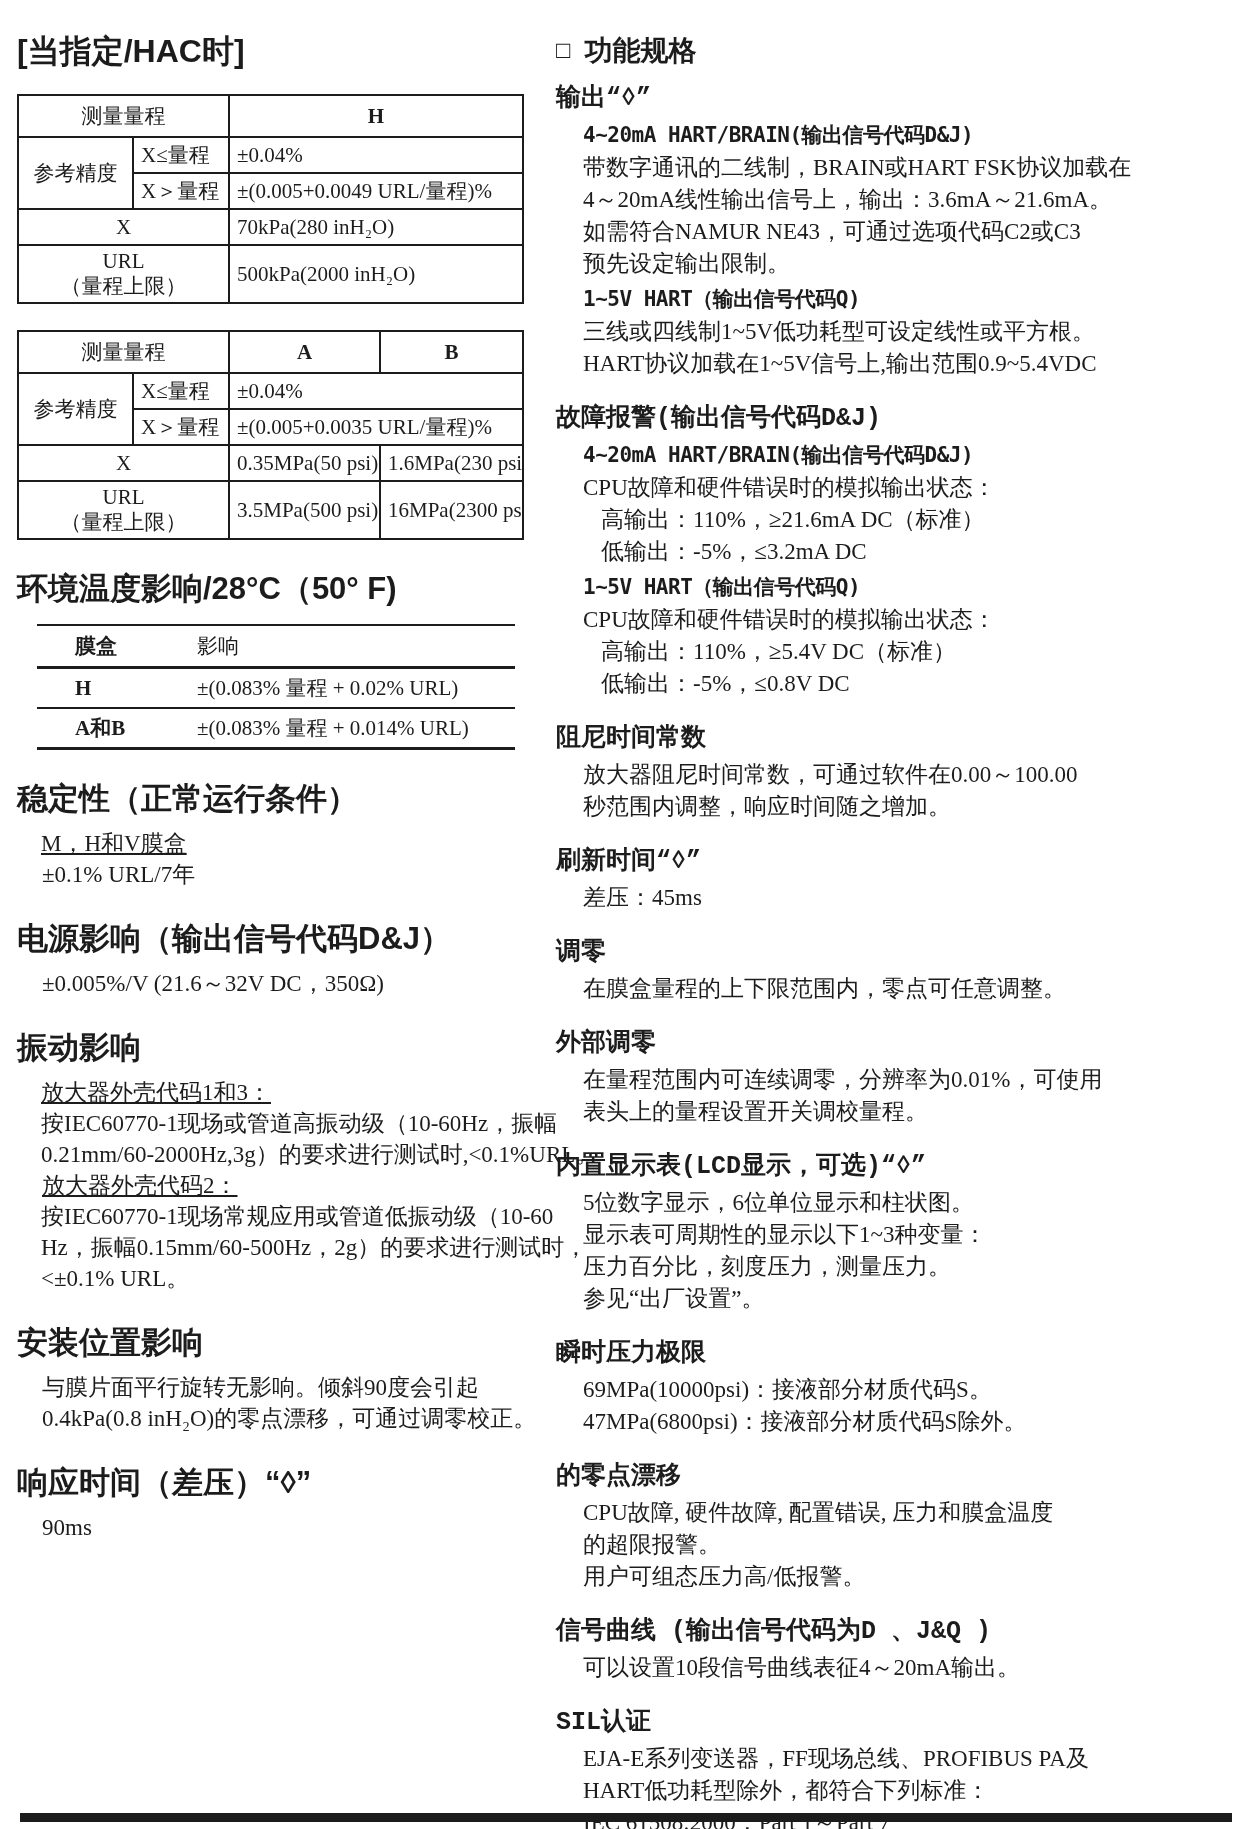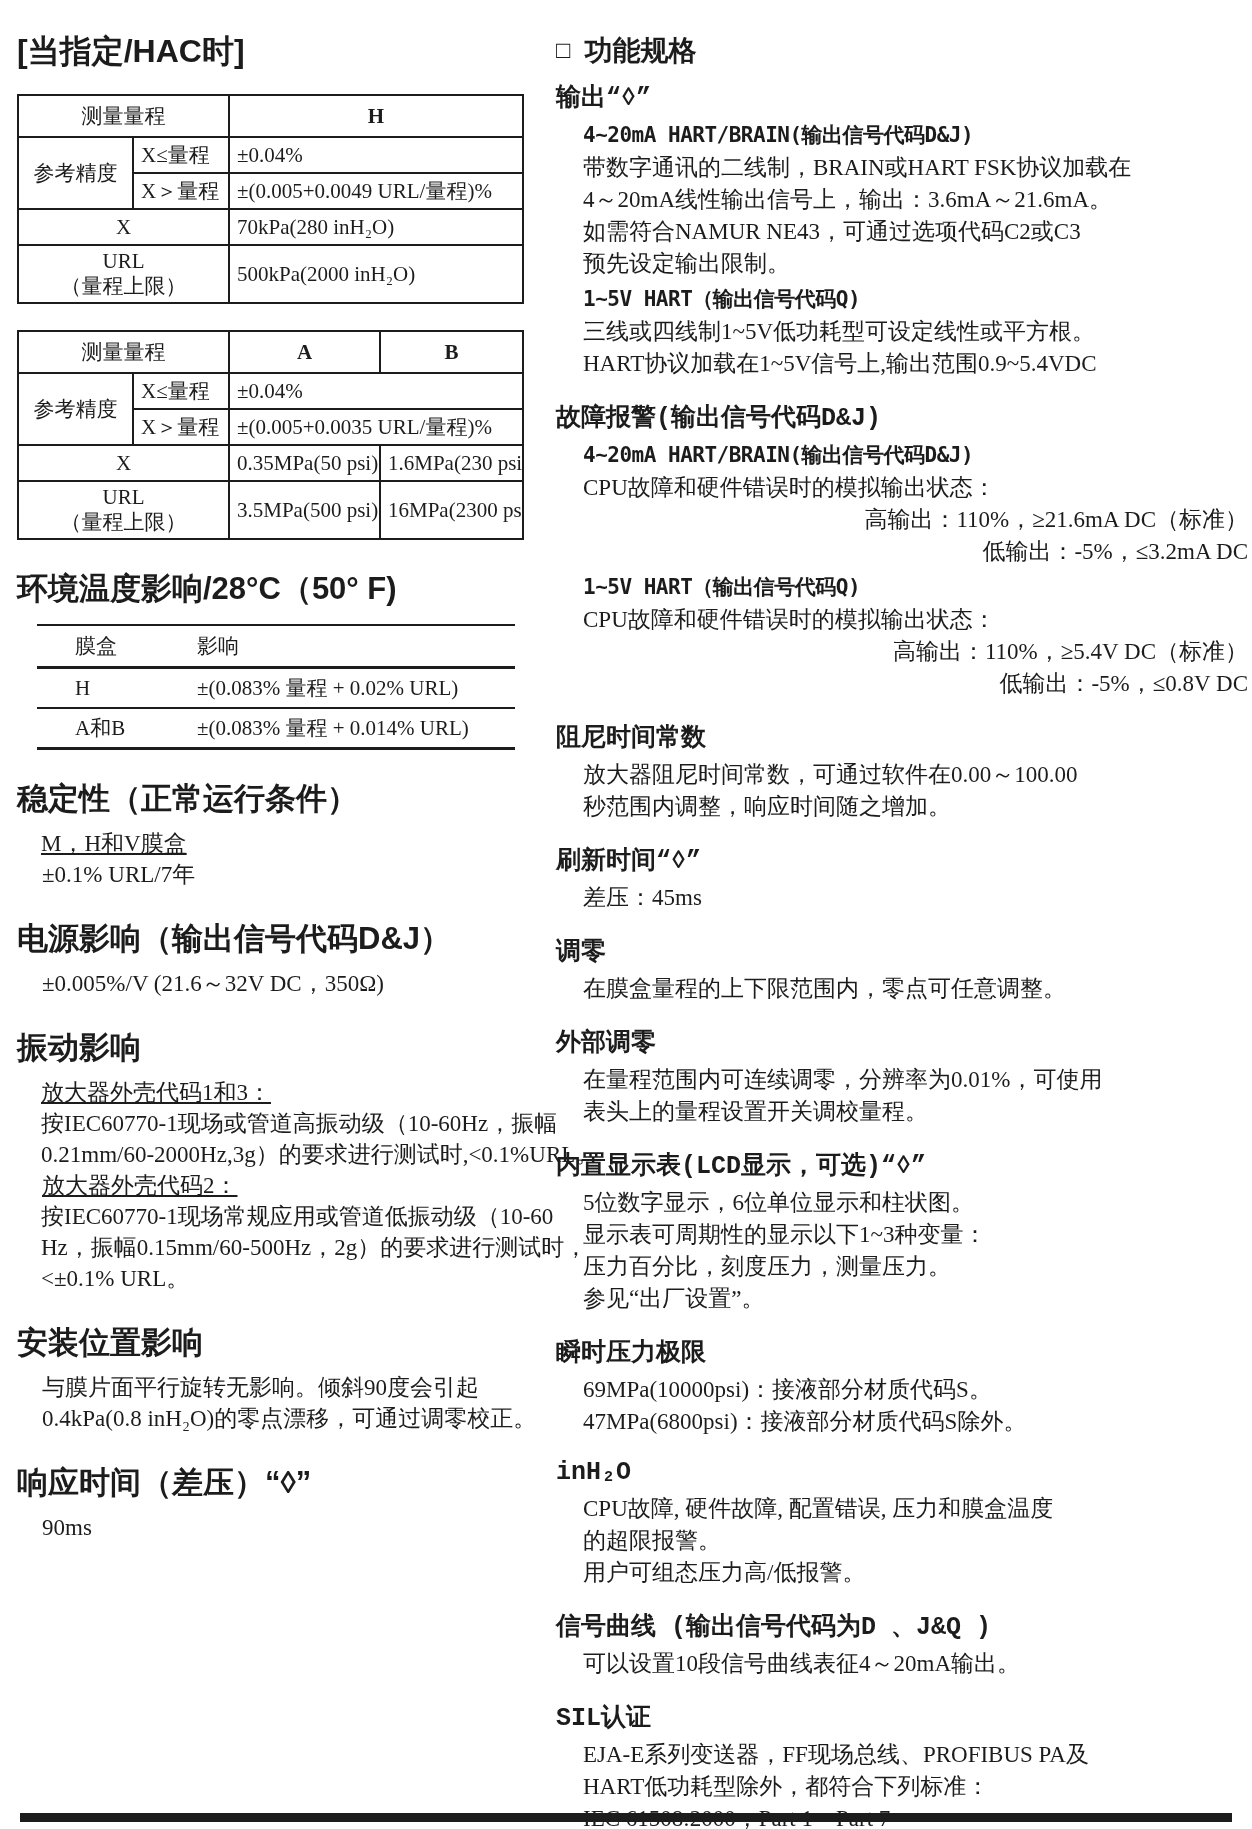--- a/index.html
+++ b/index.html
@@ -27,21 +27,21 @@
   }
   .func-title .marker{font-weight:400;font-size:24px;margin-right:14px;vertical-align:2px;}
   .sec-h{
     font-family:Liberation Mono, monospace;
     font-weight:700;font-size:25px;margin:20px 0 6px 0;white-space:nowrap;
   }
 
   
   .lline{font-size:23px;line-height:31px;margin-left:25px;white-space:nowrap;}
   .line{font-size:23px;line-height:32px;margin-left:27px;white-space:nowrap;}
-  .indent2{margin-left:45px;text-align:right;}
+  .indent2{margin-left:45px;}
   .underline{text-decoration:underline;}
   .gothic{
     font-family:"DejaVu Sans Mono","Liberation Mono",monospace;
     font-weight:700;font-size:21px;line-height:32px;margin:3px 0 1px 27px;
     letter-spacing:-0.5px;white-space:nowrap;
   }
 
   
   table.spec{border-collapse:collapse;width:505px;font-size:21px;table-layout:fixed;margin:0 0 26px 0;border-radius:15px;}
   table.spec td{border:2px solid #1c1c1c;padding:3px 7px;vertical-align:middle;white-space:nowrap;overflow:hidden;}
@@ -52,21 +52,21 @@
   table.spec tr.md td{height:28px;}
   table.spec tr.lg td{height:48px;}
   .two-line{line-height:25px;text-align:center;}
 
   
   .temp-table{width:478px;margin:14px 0 0 20px;font-size:21px;}
   .tt-row{display:grid;grid-template-columns:160px 1fr;align-items:center;}
   .tt-head{border-top:2px solid #1c1c1c;border-bottom:3px solid #1c1c1c;height:40px;}
   .tt-r1{border-bottom:2px solid #1c1c1c;height:38px;}
   .tt-r2{border-bottom:3px solid #1c1c1c;height:38px;}
-  .tt-c1{padding-left:38px;white-space:nowrap;}
+  .tt-c1{padding-left:38px;white-space:nowrap;font-weight:bold;}
   .tt-c2{white-space:nowrap;}
 
   .bottom-bar{position:absolute;left:20px;top:1813px;width:1212px;height:9px;background:#1c1c1c;}
 </style>
 </head>
 <body>
 
 <div class="page">
 
   <div class="col-left">
@@ -250,21 +250,21 @@
       <div class="line">参见“出厂设置”。</div>
     </div>
 
     <div class="sec">
       <div class="sec-h">瞬时压力极限</div>
       <div class="line">69MPa(10000psi)：接液部分材质代码S。</div>
       <div class="line">47MPa(6800psi)：接液部分材质代码S除外。</div>
     </div>
 
     <div class="sec">
-      <div class="sec-h">inH₂O</div>
+      <div class="sec-h">的零点漂移</div>
       <div class="line">CPU故障, 硬件故障, 配置错误, 压力和膜盒温度</div>
       <div class="line">的超限报警。</div>
       <div class="line">用户可组态压力高/低报警。</div>
     </div>
 
     <div class="sec">
       <div class="sec-h">信号曲线 (输出信号代码为D 、J&amp;Q )</div>
       <div class="line">可以设置10段信号曲线表征4～20mA输出。</div>
     </div>
 

